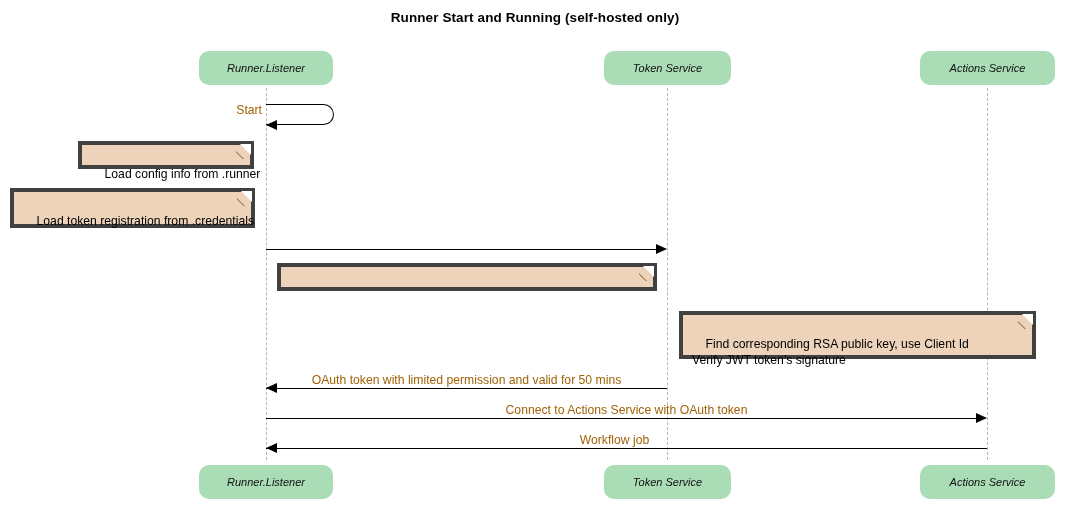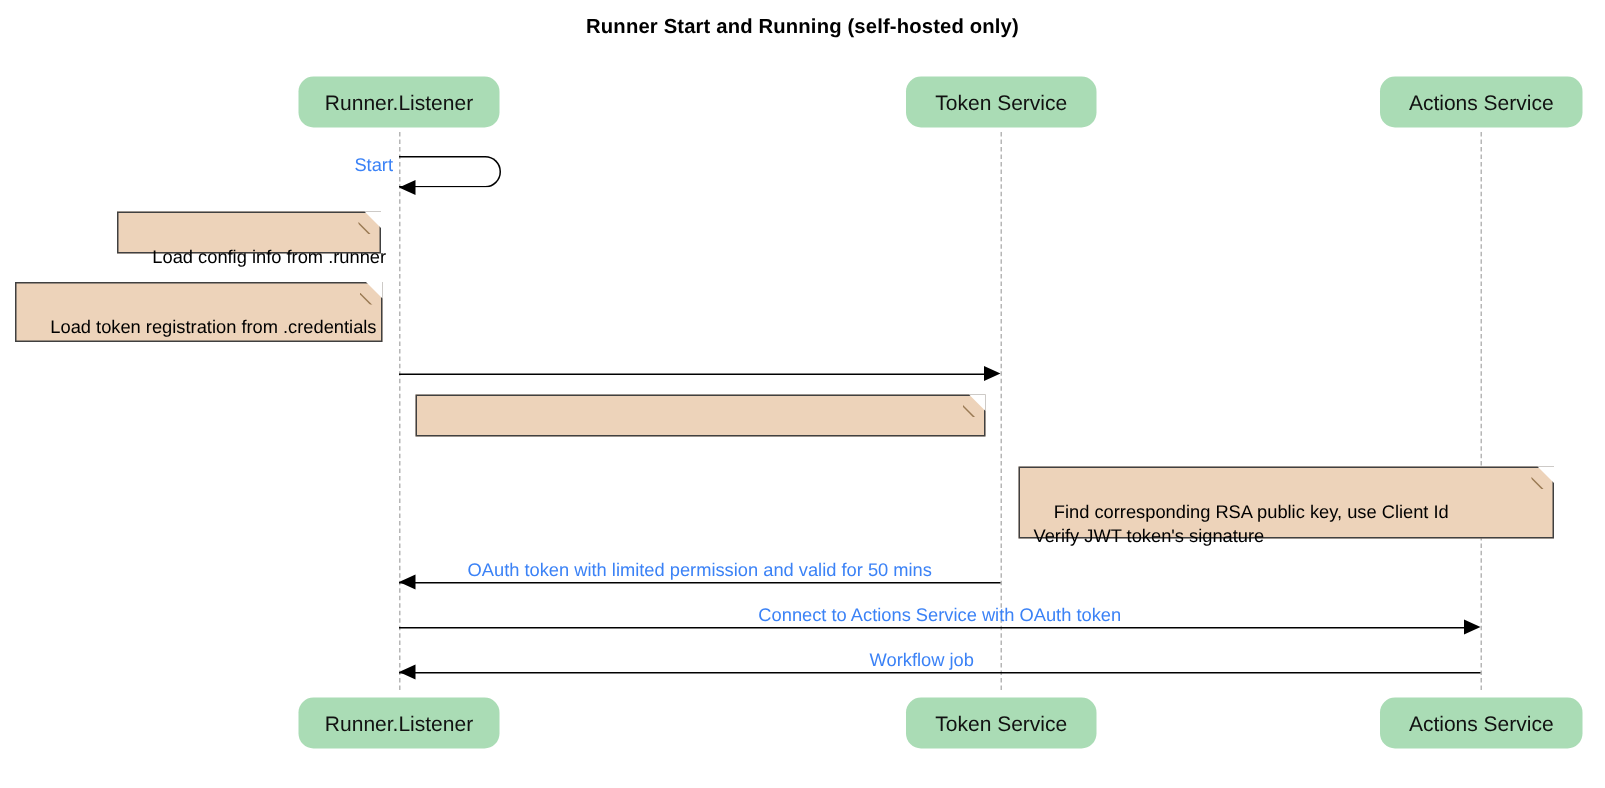--- a/index.html
+++ b/index.html
@@ -44,24 +44,25 @@
   }
   
   .participant {
     position: absolute;
     height: 34px;
     border-radius: 10px;
     background: #aadcb5;
     display: flex;
     align-items: center;
     justify-content: center;
-    font-size: 14px;
+    font-size: 11px;
     color: #111111;
     box-sizing: border-box;
     white-space: nowrap;
+    font-style: italic;
   }
   
   .msg {
     position: absolute;
     height: 0;
     border-top: 1.6px solid #000000;
   }
   .arrowhead {
     position: absolute;
     width: 0; height: 0;
@@ -70,38 +71,38 @@
   }
   .arrowhead.right {
     border-left: 11px solid #000000;
   }
   .arrowhead.left {
     border-right: 11px solid #000000;
   }
   .msg-label {
     position: absolute;
     font-size: 12.2px;
-    color: #3b82f6;
+    color: #a16207;
     white-space: nowrap;
     text-align: center;
   }
   
   .self-loop {
     position: absolute;
     box-sizing: border-box;
     border: 1.6px solid #000000;
     border-left: none;
     border-radius: 0 12px 12px 0;
   }
   
   .note {
     position: absolute;
     box-sizing: border-box;
     background: #edd3ba;
-    border: 1px solid #404040;
+    border: 4px solid #404040;
     font-size: 12.2px;
     color: #000000;
     padding: 5px 8px 5px 9px;
     line-height: 16px;
     white-space: pre;
   }
   .note-fold {
     position: absolute;
     top: -1px;
     right: -1px;

